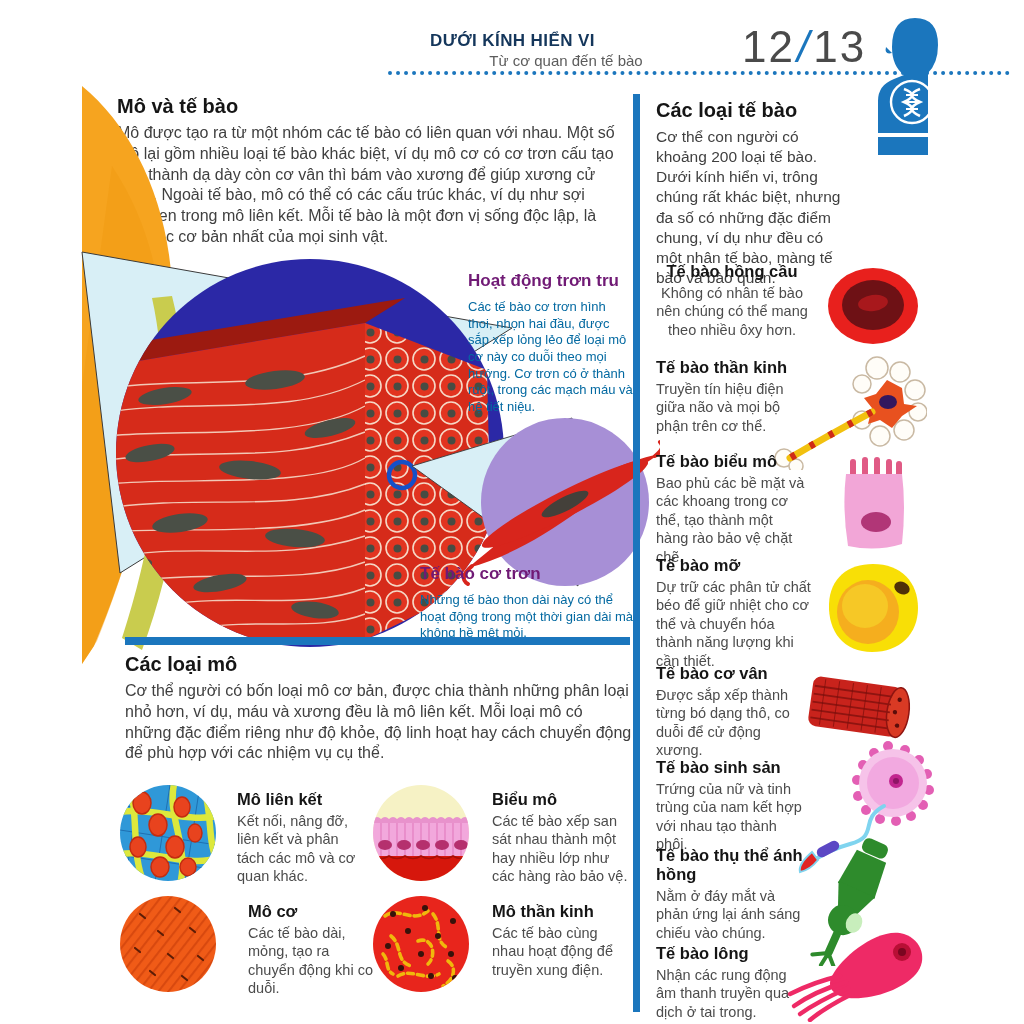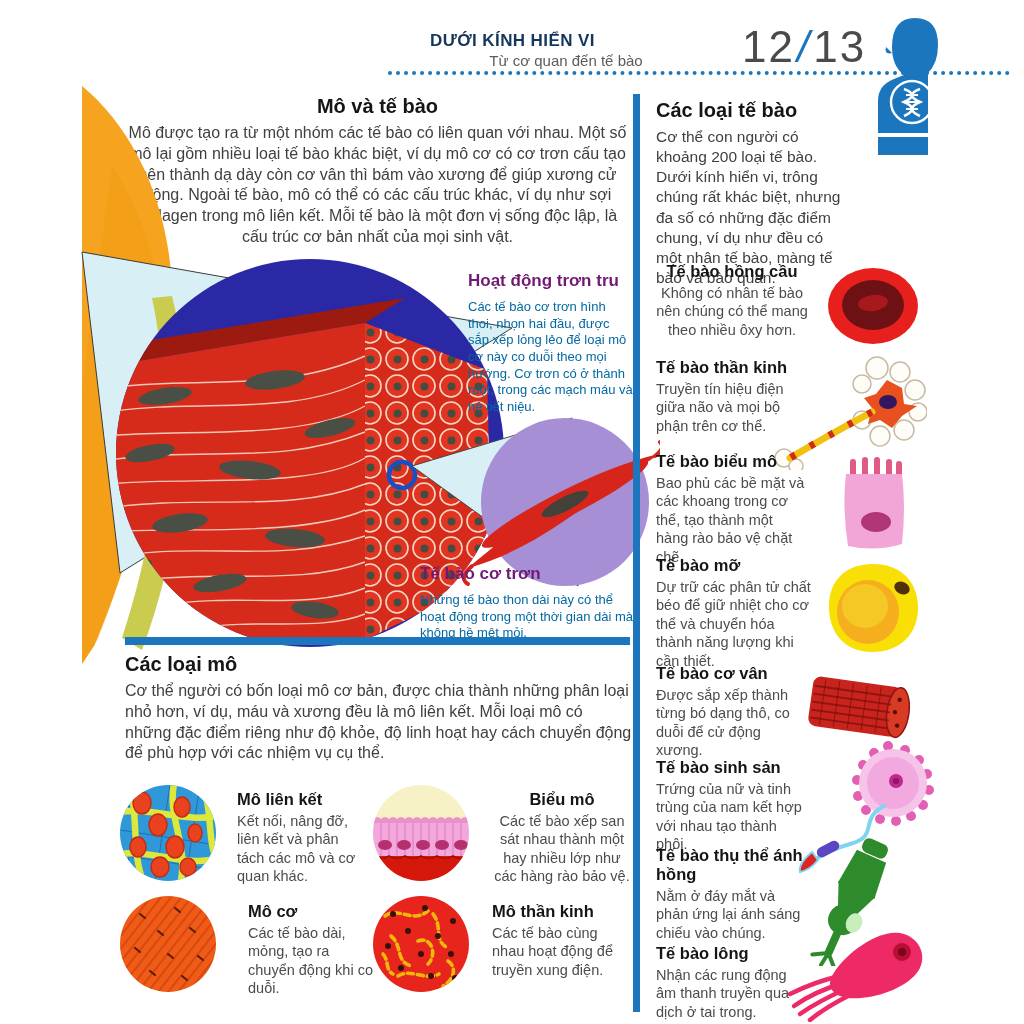--- a/index.html
+++ b/index.html
@@ -41,21 +41,21 @@
     <path d="M22,48 Q14,50 16,42 Z" fill="#1b76bd"></path>
     <circle cx="42" cy="97" r="21" fill="none" stroke="#ffffff" stroke-width="2.4"></circle>
     <path d="M34,84 Q50,90 34,97 Q50,104 34,111" fill="none" stroke="#ffffff" stroke-width="2.6"></path>
     <path d="M50,84 Q34,90 50,97 Q34,104 50,111" fill="none" stroke="#ffffff" stroke-width="2.6"></path>
     <line x1="36" y1="90" x2="48" y2="90" stroke="#ffffff" stroke-width="2"></line>
     <line x1="36" y1="97" x2="48" y2="97" stroke="#ffffff" stroke-width="2"></line>
     <line x1="36" y1="104" x2="48" y2="104" stroke="#ffffff" stroke-width="2"></line>
     <rect x="8" y="128" width="50" height="4" fill="#ffffff"></rect>
   </svg>
 
-  <div class="abs" style="left:125px;top:95px;width:505px;text-align:center;">
+  <div class="abs" style="left:117px;top:95px;width:505px;">
     <h2 class="sec-title">Mô và tế bào</h2>
     <p class="body-txt" style="margin-top:5px;">Mô được tạo ra từ một nhóm các tế bào có liên quan với nhau. Một số mô lại gồm nhiều loại tế bào khác biệt, ví dụ mô cơ có cơ trơn cấu tạo nên thành dạ dày còn cơ vân thì bám vào xương để giúp xương cử động. Ngoài tế bào, mô có thể có các cấu trúc khác, ví dụ như sợi collagen trong mô liên kết. Mỗi tế bào là một đơn vị sống độc lập, là cấu trúc cơ bản nhất của mọi sinh vật.</p>
   </div>
 
   <svg class="abs" style="left:82px;top:86px;" width="125" height="580" viewBox="0 0 125 580">
     <path d="M0,0 C55,45 94,130 90,230 C86,350 46,480 12,560 L0,578 Z" fill="#f6a41f"></path>
     <path d="M30,80 C70,140 84,210 80,280 C76,380 45,480 15,555 L0,578 L0,300 Z" fill="#f09a10" opacity="0.45"></path>
   </svg>
 
   <svg class="abs" style="left:60px;top:238px;" width="600" height="425" viewBox="0 0 600 425">
@@ -215,21 +215,21 @@
         <ellipse cx="12" cy="60" rx="7" ry="5"></ellipse>
           <ellipse cx="31" cy="60" rx="7" ry="5"></ellipse>
         <ellipse cx="50" cy="60" rx="7" ry="5"></ellipse>
           <ellipse cx="69" cy="60" rx="7" ry="5"></ellipse>
         <ellipse cx="88" cy="60" rx="7" ry="5"></ellipse>
       </g>
       <rect x="0" y="71" width="97" height="26" fill="#d6170c"></rect>
       <path d="M0,71 q8,5 16,0 q8,5 16,0 q8,5 16,0 q8,5 16,0 q8,5 16,0 q8,5 16,0" fill="none" stroke="#a80f06" stroke-width="1.5"></path>
     </g>
   </svg>
-  <div class="abs" style="left:492px;top:790px;width:140px;text-align:center;">
+  <div class="abs" style="left:492px;top:790px;width:140px;">
     <div class="tissue-title">Biểu mô</div>
     <div class="tissue-txt">Các tế bào xếp san sát nhau thành một hay nhiều lớp như các hàng rào bảo vệ.</div>
   </div>
 
   <svg class="abs" style="left:120px;top:896px;" width="97" height="97" viewBox="0 0 97 97">
     <defs>
       <clipPath id="tc3">
           <circle cx="48" cy="48" r="48"></circle>
         </clipPath>
       <pattern id="diag" width="8" height="8" patternUnits="userSpaceOnUse" patternTransform="rotate(38)">

